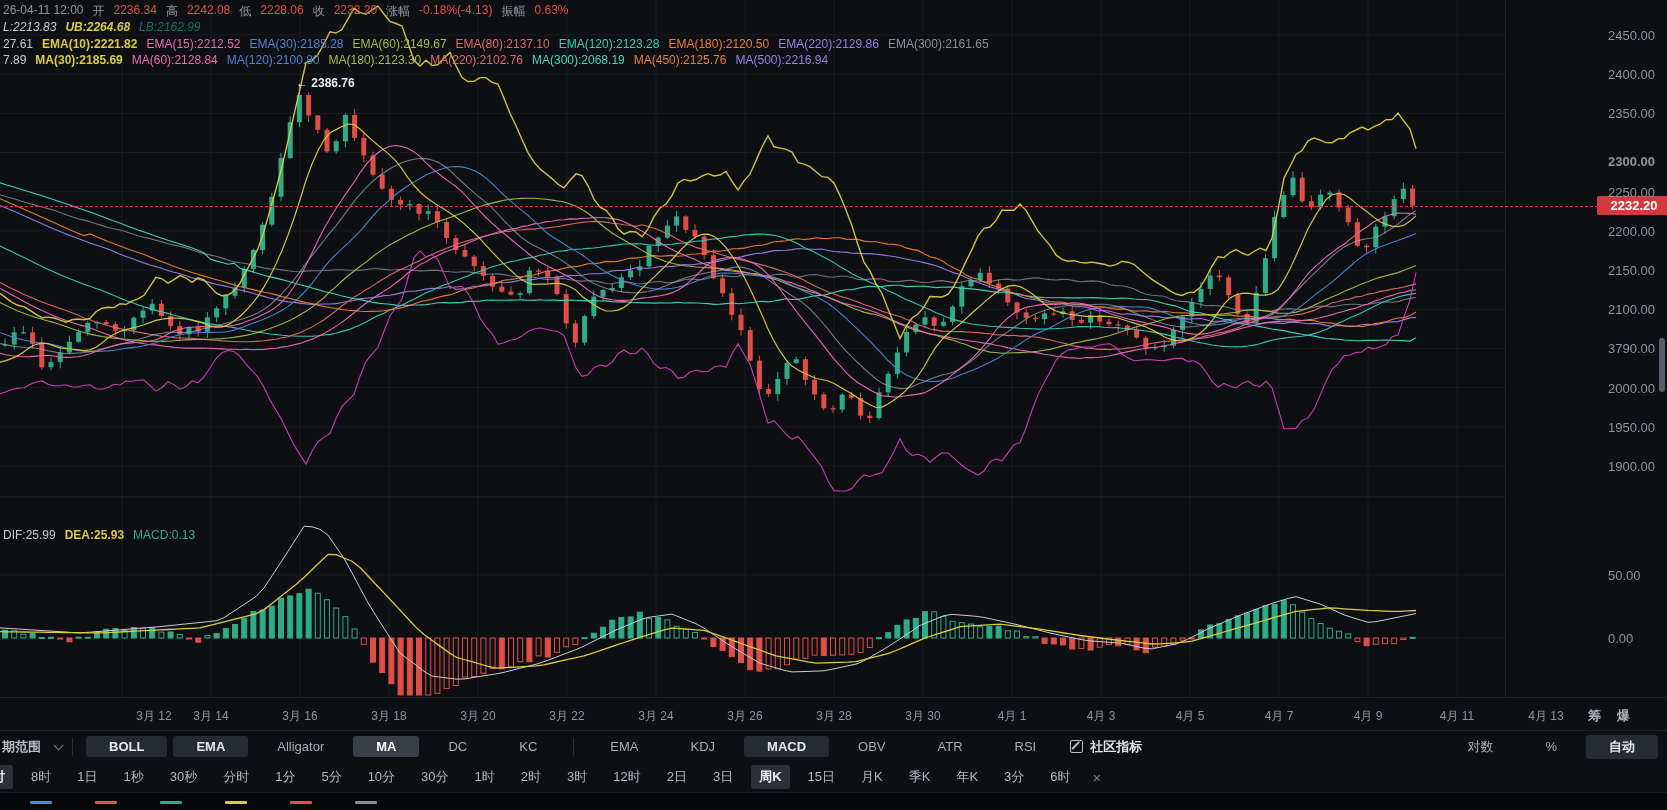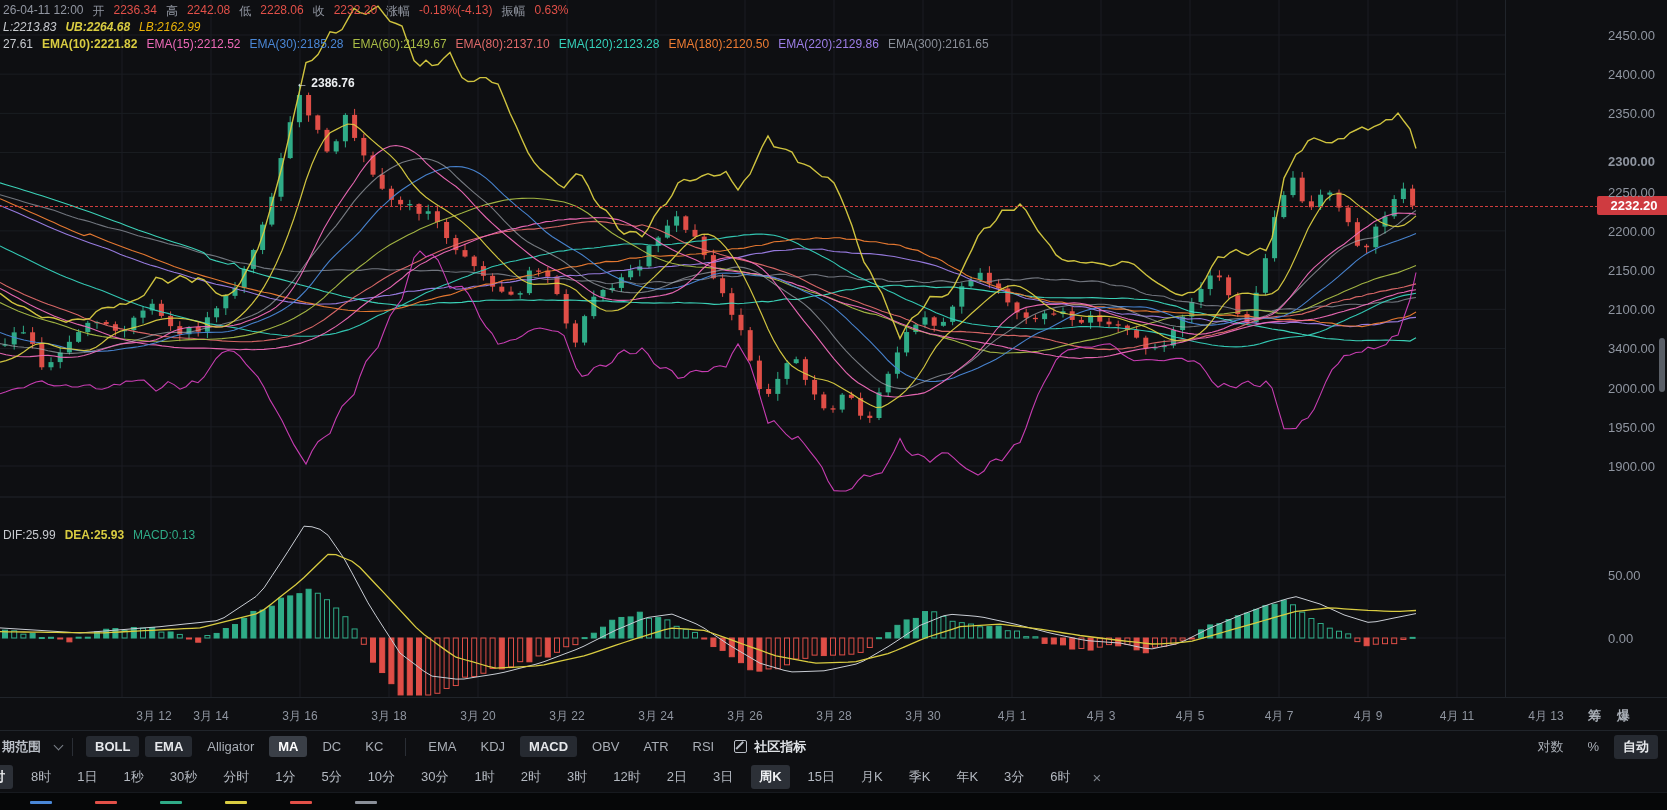--- a/index.html
+++ b/index.html
@@ -18,21 +18,21 @@
          font-weight:bold;font-size:13px;display:flex;align-items:center;justify-content:center;border-radius:2px;}
   .date-row{position:absolute;top:697px;left:0;width:1667px;height:33px;border-top:1px solid #20242a;z-index:5;background:#0e0f12;}
   .date-label{position:absolute;top:10px;font-size:12px;color:#8f95a0;transform:translateX(-50%);white-space:nowrap;}
   .side-btn{position:absolute;top:9px;font-size:13px;font-weight:bold;color:#aab0b8;cursor:pointer;}
   .tb1{position:absolute;top:730px;left:0;width:1667px;height:32px;border-top:1px solid #20242a;
        display:flex;align-items:center;font-size:13px;color:#a8adb5;z-index:5;background:#0e0f12;box-sizing:border-box;}
   .tb2{position:absolute;top:762px;left:0;width:1667px;height:30px;display:flex;align-items:center;
        font-size:13px;color:#b4b9c1;z-index:5;background:#0e0f12;}
   .grp{display:flex;align-items:center;}
   .grp.right{padding-right:6px;}
-  .tb-btn{padding:3px 9px;margin:0 3px;border-radius:3px;cursor:pointer;white-space:nowrap;text-align:center;}
+  .tb-btn{padding:3px 23px;margin:0 3px;border-radius:3px;cursor:pointer;white-space:nowrap;text-align:center;}
   .tb-btn.active{background:#262a31;color:#e6e8eb;font-weight:bold;}
   .tb-btn.bright{background:#3a3f47;color:#ffffff;font-weight:bold;}
   .tb-divider{width:1px;height:18px;background:#2a2e35;margin:0 10px;}
   .range{margin-left:2px;font-weight:bold;color:#b9bec6;display:flex;align-items:center;gap:14px;cursor:pointer;white-space:nowrap;}
   .caret{width:6px;height:6px;border-right:1.5px solid #7c828a;border-bottom:1.5px solid #7c828a;
          transform:rotate(45deg);margin-top:-3px;}
   .community{display:flex;align-items:center;gap:7px;color:#dfe2e6;font-weight:bold;margin-left:8px;cursor:pointer;white-space:nowrap;}
   .edit-icon{width:11px;height:11px;border:1.5px solid #b9bec6;border-radius:2px;position:relative;display:inline-block;}
   .edit-icon::after{content:"";position:absolute;left:1px;top:7px;width:10px;height:1.5px;background:#b9bec6;
          transform:rotate(-45deg);transform-origin:left center;}
@@ -575,53 +575,64 @@
       <span class="it" style="color: rgb(145, 150, 161);">收</span>
       <span class="it" style="color: rgb(226, 80, 72);">2232.20</span>
       <span class="it" style="color: rgb(145, 150, 161);">涨幅</span>
       <span class="it" style="color: rgb(226, 80, 72);">-0.18%(-4.13)</span>
       <span class="it" style="color: rgb(145, 150, 161);">振幅</span>
       <span class="it" style="color: rgb(226, 80, 72);">0.63%</span>
     </div>
   <div class="legend-row r2">
       <span class="it" style="color: rgb(200, 203, 208);">L:2213.83</span>
       <span class="it b" style="color: rgb(217, 204, 65);">UB:2264.68</span>
-      <span class="it" style="color: #eab308;">LB:2162.99</span>
+      <span class="it" style="color: #0f766e;">LB:2162.99</span>
     </div>
   <div class="legend-row r3">
       <span class="it" style="color: rgb(200, 203, 208);">27.61</span>
       <span class="it b" style="color: rgb(217, 204, 65);">EMA(10):2221.82</span>
       <span class="it" style="color: rgb(239, 106, 184);">EMA(15):2212.52</span>
       <span class="it" style="color: rgb(74, 135, 214);">EMA(30):2185.28</span>
       <span class="it" style="color: rgb(169, 188, 69);">EMA(60):2149.67</span>
       <span class="it" style="color: rgb(224, 106, 106);">EMA(80):2137.10</span>
       <span class="it" style="color: rgb(53, 208, 186);">EMA(120):2123.28</span>
       <span class="it" style="color: rgb(239, 125, 51);">EMA(180):2120.50</span>
       <span class="it" style="color: rgb(157, 127, 232);">EMA(220):2129.86</span>
       <span class="it" style="color: rgb(138, 143, 152);">EMA(300):2161.65</span>
     </div>
+  <div class="legend-row r4">
+      <span class="it" style="color: rgb(200, 203, 208);">7.89</span>
+      <span class="it b" style="color: rgb(217, 204, 65);">MA(30):2185.69</span>
+      <span class="it" style="color: rgb(239, 106, 184);">MA(60):2128.84</span>
+      <span class="it" style="color: rgb(74, 135, 214);">MA(120):2100.80</span>
+      <span class="it" style="color: rgb(169, 188, 69);">MA(180):2123.30</span>
+      <span class="it" style="color: rgb(224, 106, 106);">MA(220):2102.76</span>
+      <span class="it" style="color: rgb(61, 219, 192);">MA(300):2068.19</span>
+      <span class="it" style="color: rgb(239, 125, 51);">MA(450):2125.76</span>
+      <span class="it" style="color: rgb(157, 127, 232);">MA(500):2216.94</span>
+    </div>
   <div class="legend-row r5">
       <span class="it" style="color: rgb(200, 203, 208);">DIF:25.99</span>
       <span class="it b" style="color: rgb(217, 204, 65);">DEA:25.93</span>
       <span class="it" style="color: rgb(47, 171, 135);">MACD:0.13</span>
     </div>
 
   <div class="vsep"></div>
 
   <div class="axis-panel" id="axis-panel">
     <div class="badge" id="price-badge" style="top: 195.676px;">2232.20</div>
   <div class="axis-label" style="top: 28px;">2450.00</div>
       <div class="axis-label" style="top: 67.1818px;">2400.00</div>
       <div class="axis-label" style="top: 106.364px;">2350.00</div>
       <div class="axis-label" style="top: 154px; font-weight: bold;">2300.00</div>
       <div class="axis-label" style="top: 184.727px;">2250.00</div>
       <div class="axis-label" style="top: 223.909px;">2200.00</div>
       <div class="axis-label" style="top: 263.091px;">2150.00</div>
       <div class="axis-label" style="top: 302.273px;">2100.00</div>
-      <div class="axis-label" style="top: 341.455px;">3400.00</div>
+      <div class="axis-label" style="top: 341.455px;">3790.00</div>
       <div class="axis-label" style="top: 380.636px;">2000.00</div>
       <div class="axis-label" style="top: 419.818px;">1950.00</div>
       <div class="axis-label" style="top: 459px;">1900.00</div>
       <div class="axis-label" style="top: 568px;">50.00</div>
       <div class="axis-label" style="top: 631px;">0.00</div>
       <div class="axis-label" style="top: 694px;">-50.00</div>
     </div>
 
   <div class="date-row" id="date-row">
       <div class="date-label" style="left: 122px; margin-left: 32px;">3月 12</div>

